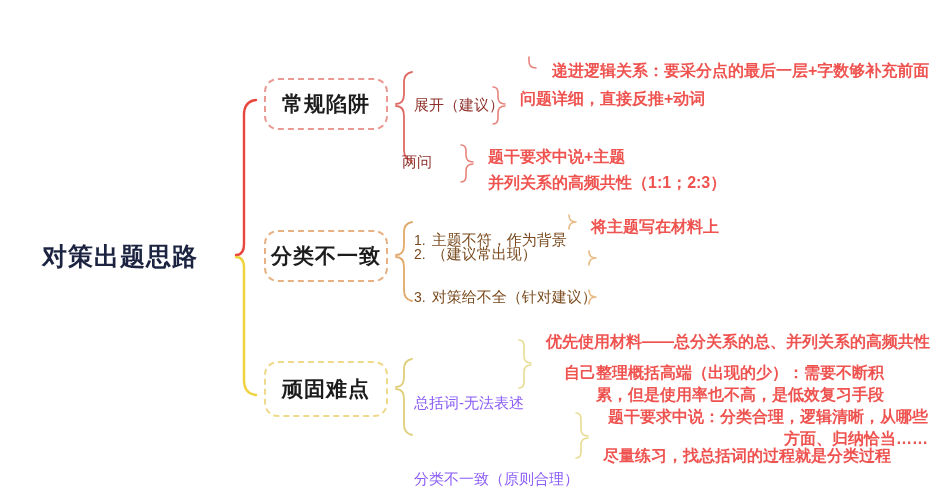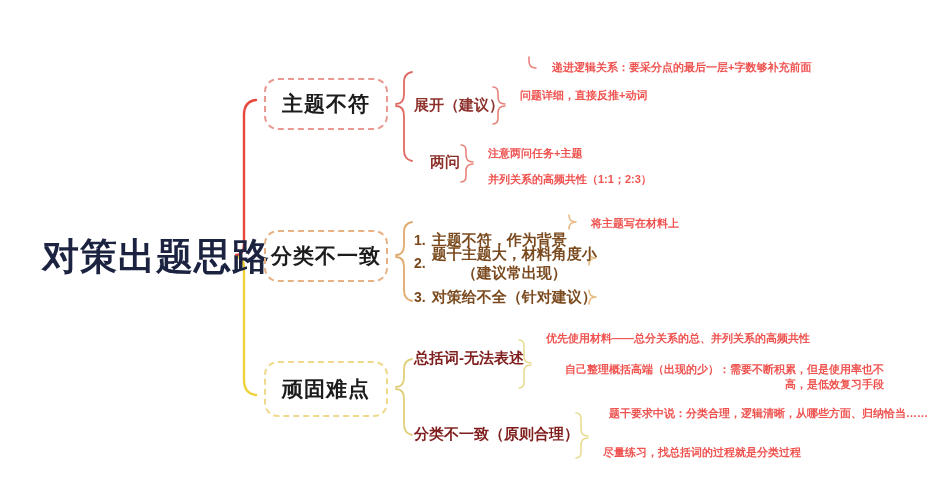--- a/index.html
+++ b/index.html
@@ -28,22 +28,22 @@
     left: 0; top: 0;
     width: 950px;
     height: 494px;
     pointer-events: none;
   }
 
   
   .root-title {
     position: absolute;
     left: 42px;
-    top: 232px;
-    font-size: 37px;
+    top: 240px;
+    font-size: 25px;
     font-weight: bold;
     color: #1b2340;
     letter-spacing: 1px;
     white-space: nowrap;
   }
 
   
   .node1 {
     position: absolute;
     display: flex;
@@ -60,42 +60,42 @@
     white-space: nowrap;
   }
   .node1.n1 { left: 264px; top: 78px;  width: 124px; height: 52px; border-color: #ea9a92; }
   .node1.n2 { left: 264px; top: 230px; width: 124px; height: 52px; border-color: #e8b184; }
   .node1.n3 { left: 264px; top: 361px; width: 124px; height: 56px; border-color: #efd98a; }
 
   
   .node2 {
     position: absolute;
     font-size: 15px;
-    font-weight: bold;
+    font-weight: normal;
     line-height: 1.25;
     white-space: nowrap;
   }
   .node2.c-red   { color: #8d2f2a; }
   .node2.c-brown { color: #7a4a1e; }
-  .node2.c-olive { color: #7f1d1d; }
+  .node2.c-olive { color: #8b5cf6; margin-top: 45px; }
 
   .node2.num {
     white-space: normal;
     display: flex;
     align-items: center;
     gap: 6px;
   }
   .node2 .numlabel { font-size: 14px; }
   .node2 .numbody  { display: block; }
   .node2 .numbody .l2 { display: block; text-align: center; }
 
   
   .leaf {
     position: absolute;
-    font-size: 11px;
+    font-size: 16px;
     font-weight: bold;
     line-height: 1.35;
     color: #ef5350;
   }
   .leaf.wide { width: 330px; white-space: normal; text-align: right; }
   .leaf.nowrap { white-space: nowrap; }
 </style>
 </head>
 <body>
 
@@ -128,42 +128,41 @@
     <path d="M396,389 C402,389 404,393 404,399 L404,424 C404,431 407,434 412,435" fill="none" stroke="#e0cf7a" stroke-width="1.8" stroke-linecap="round"></path>
 
     <path d="M531,363 C526,363 524,360 524,356 L524,346 C524,342 522,340 519,340" fill="none" stroke="#e8dc92" stroke-width="1.6" stroke-linecap="round"></path>
     <path d="M531,365 C526,365 524,368 524,372 L524,382 C524,386 522,388 519,388" fill="none" stroke="#e8dc92" stroke-width="1.6" stroke-linecap="round"></path>
     <path d="M588,436 C583,436 581,433 581,429 L581,419 C581,415 579,413 576,413" fill="none" stroke="#e8dc92" stroke-width="1.6" stroke-linecap="round"></path>
     <path d="M588,438 C583,438 581,441 581,445 L581,452 C581,456 579,458 576,458" fill="none" stroke="#e8dc92" stroke-width="1.6" stroke-linecap="round"></path>
   </svg>
 
   <div class="root-title">对策出题思路</div>
 
-  <div class="node1 n1">主题不符</div>
+  <div class="node1 n1">常规陷阱</div>
   <div class="node1 n2">分类不一致</div>
   <div class="node1 n3">顽固难点</div>
 
   <div class="node2 c-red" style="left:414px; top:96px;">展开（建议）</div>
-  <div class="node2 c-red" style="left:430px; top:153px;">两问</div>
+  <div class="node2 c-red" style="left:402px; top:153px;">两问</div>
 
   <div class="leaf nowrap" style="left:552px; top:60px;">递进逻辑关系：要采分点的最后一层+字数够补充前面</div>
   <div class="leaf nowrap" style="left:520px; top:88px;">问题详细，直接反推+动词</div>
 
-  <div class="leaf nowrap" style="left:488px; top:146px;">注意两问任务+主题</div>
+  <div class="leaf nowrap" style="left:488px; top:146px;">题干要求中说+主题</div>
   <div class="leaf nowrap" style="left:488px; top:172px;">并列关系的高频共性（1:1；2:3）</div>
 
   <div class="node2 num c-brown" style="left:414px; top:231px;">
     <span class="numlabel">1.</span>
     <span class="numbody">主题不符，作为背景</span>
   </div>
 
   <div class="node2 num c-brown" style="left:414px; top:245px;">
     <span class="numlabel">2.</span>
     <span class="numbody">
-      <span class="l2">题干主题大，材料角度小</span>
       <span class="l2">（建议常出现）</span>
     </span>
   </div>
 
   <div class="node2 num c-brown" style="left:414px; top:288px;">
     <span class="numlabel">3.</span>
     <span class="numbody">对策给不全（针对建议）</span>
   </div>
 
   <div class="leaf nowrap" style="left:591px; top:216px;">将主题写在材料上</div>

